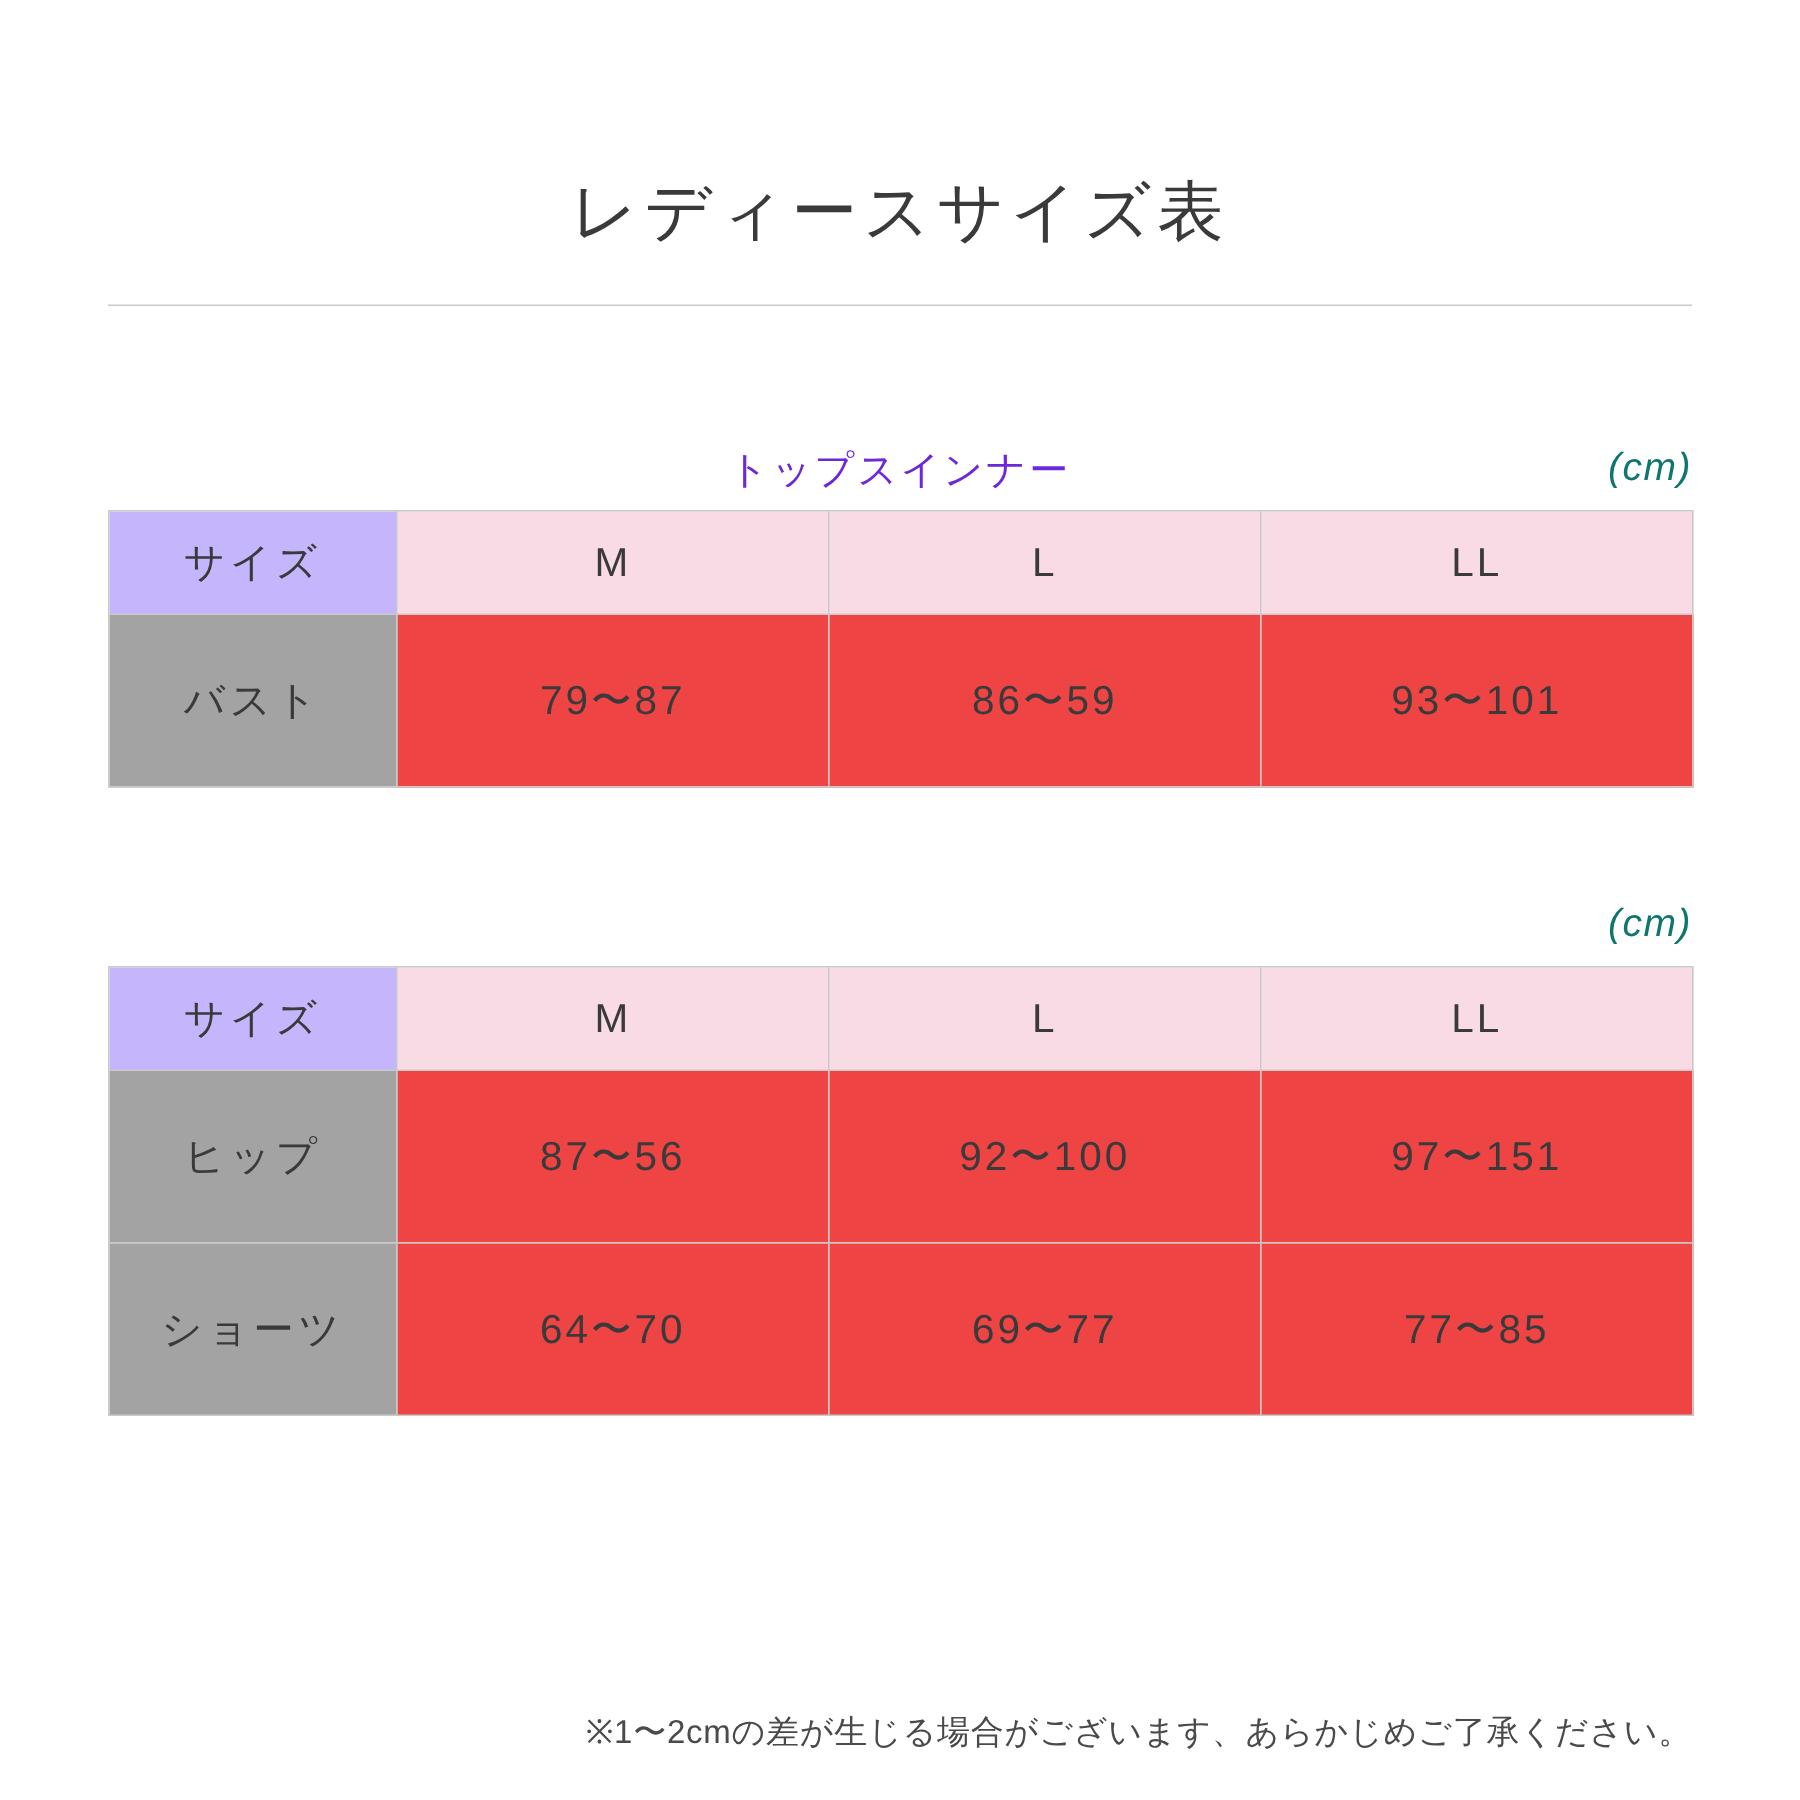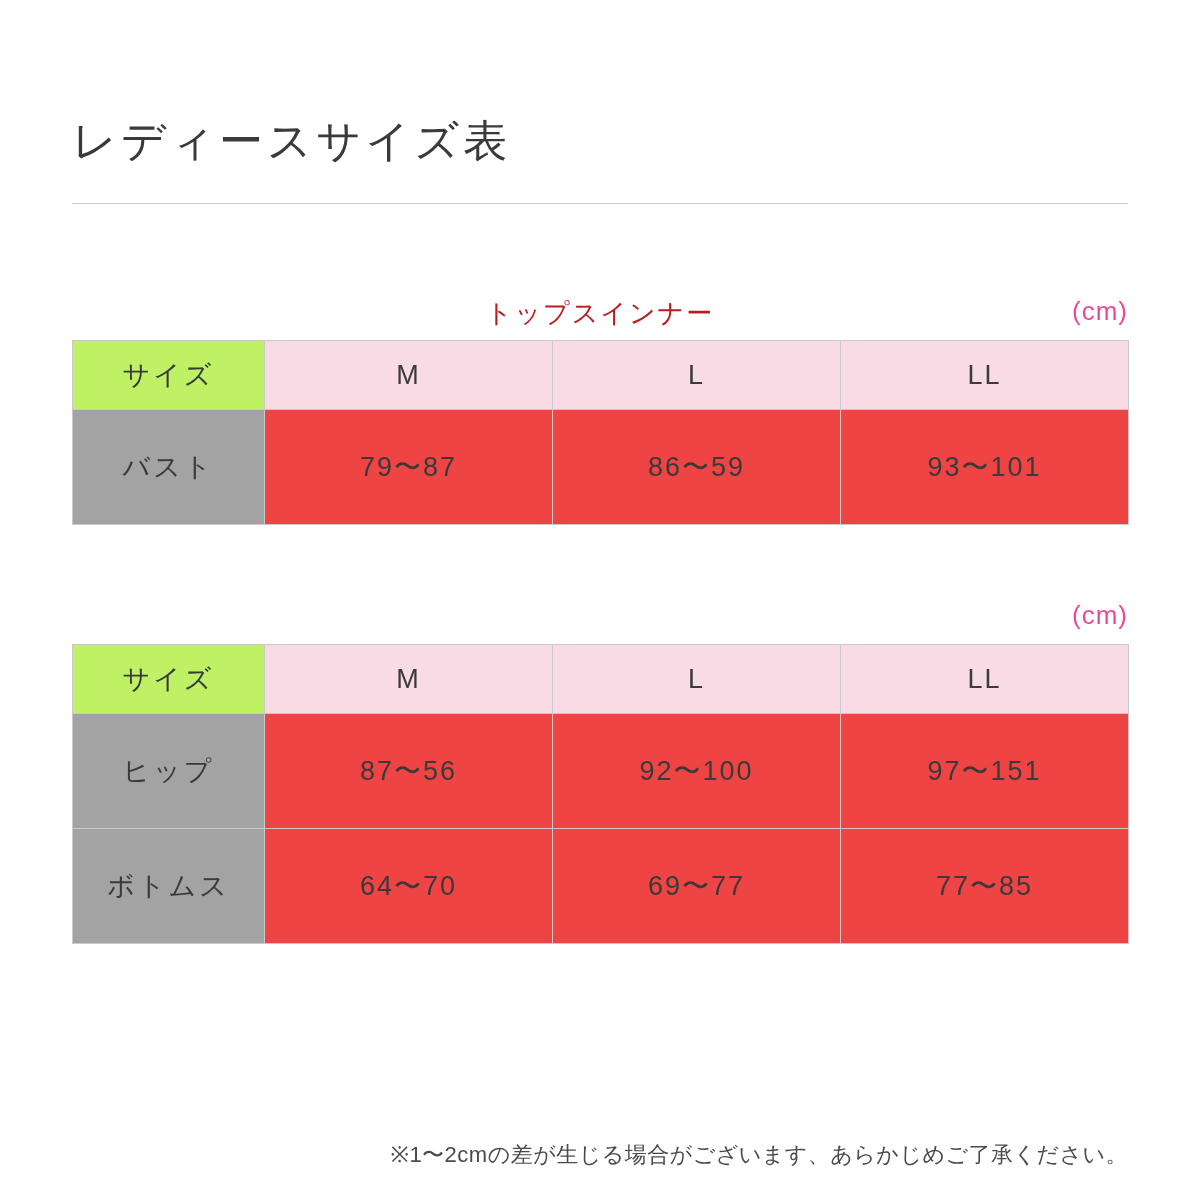--- a/index.html
+++ b/index.html
@@ -23,21 +23,21 @@
   }
 
   
   .title-block {
     position: absolute;
     left: 72px;
     top: 112px;
     width: 1056px;
   }
   .page-title {
-    text-align: left;
+    text-align: center;
     font-size: 44px;
     letter-spacing: 4px;
     color: #3a3a3a;
     font-weight: 400;
     padding-bottom: 32px;
   }
   .title-rule {
     border-bottom: 1px solid #c9c9c9;
     width: 100%;
   }
@@ -49,29 +49,30 @@
     width: 1056px;
   }
   .section-head {
     position: relative;
     height: 44px;
   }
   .section-caption {
     text-align: center;
     font-size: 26px;
     letter-spacing: 2px;
-    color: #b91c1c;
+    color: #6d28d9;
   }
   .section-unit {
     position: absolute;
     right: 0;
     top: 0;
     font-size: 26px;
-    color: #ec4899;
+    color: #0f766e;
     letter-spacing: 1px;
+    font-style: italic;
   }
 
   table.size-table {
     width: 1056px;
     border-collapse: collapse;
     table-layout: fixed;
   }
   table.size-table th,
   table.size-table td {
     border: 1px solid #c9c9c9;
@@ -82,21 +83,21 @@
     letter-spacing: 2px;
   }
   table.size-table col.c-label { width: 192px; }
   table.size-table col.c-val   { width: 288px; }
 
   thead th {
     height: 66px;
     background: #f8dbe5;
   }
   thead th.label-head {
-    background: #bef264;
+    background: #c4b5fd;
     letter-spacing: 3px;
   }
   tbody th.row-label {
     height: 112px;
     background: #a3a3a3;
     letter-spacing: 3px;
   }
   tbody td {
     height: 112px;
     background: #ef4444;
@@ -174,21 +175,21 @@
         </tr>
       </thead>
       <tbody>
         <tr>
           <th class="row-label">ヒップ</th>
           <td>87〜56</td>
           <td>92〜100</td>
           <td>97〜151</td>
         </tr>
         <tr>
-          <th class="row-label">ボトムス</th>
+          <th class="row-label">ショーツ</th>
           <td>64〜70</td>
           <td>69〜77</td>
           <td>77〜85</td>
         </tr>
       </tbody>
     </table>
   </div>
 
   <div class="footnote">※1〜2cmの差が生じる場合がございます、あらかじめご了承ください。</div>
 

